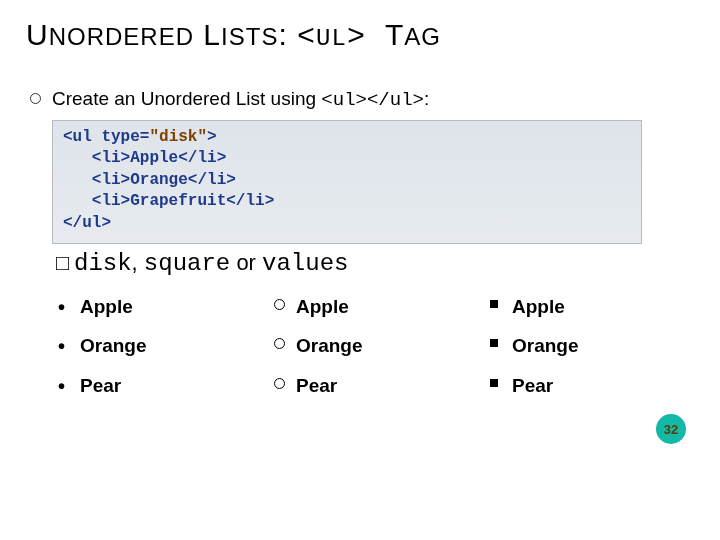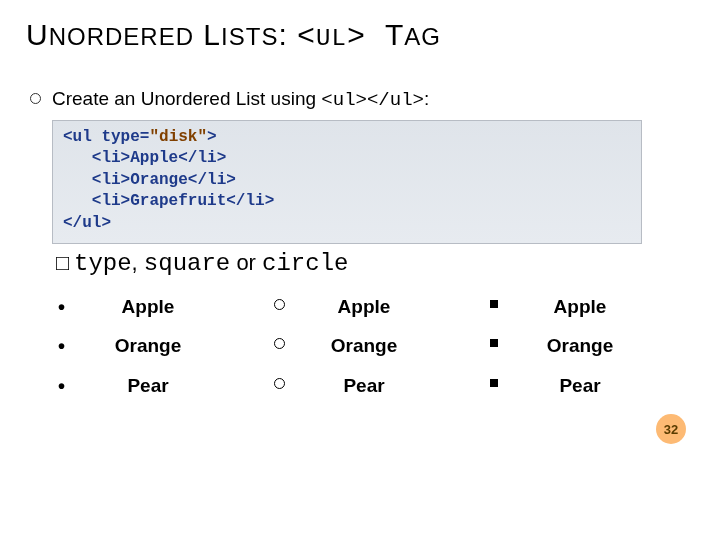--- a/index.html
+++ b/index.html
@@ -45,35 +45,34 @@
     font-size: 24px;
     margin: 6px 0 10px 30px;
     font-family: Consolas, "Courier New", monospace;
   }
   .types .lead, .types .comma, .types .or { font-family: Arial, Helvetica, sans-serif; font-size: 22px; }
   .types .lead { display: inline-block; width: 18px; vertical-align: middle; }
   .examples {
     display: flex;
     gap: 56px;
     margin: 8px 0 0 30px;
-    text-align: center;
   }
   .col { min-width: 160px; }
   .col ul { list-style: none; }
   .col li { font-size: 19px; font-weight: bold; line-height: 2.1; padding-left: 24px; position: relative; }
   .disc li::before { content: "•"; position: absolute; left: 2px; font-size: 20px; top: -1px;}
   .circle li::before { content: ""; position: absolute; left: 2px; top: 12px; width: 9px; height: 9px; border: 1.5px solid #000; border-radius: 50%; }
   .square li::before { content: ""; position: absolute; left: 2px; top: 13px; width: 8px; height: 8px; background: #000; }
   .pagenum {
     position: absolute;
     right: 18px;
     bottom: 96px;
     width: 30px; height: 30px;
     border-radius: 50%;
-    background: #fdba74;
+    background: #14b8a6;
     color: #5a3c00;
     font-size: 13px;
     font-weight: bold;
     display: flex; align-items: center; justify-content: center;
   }
 </style>
 </head>
 <body>
 
 <div class="slide">
@@ -90,21 +89,21 @@
   </ul>
 
   <div class="codeblock"><span>&lt;ul type=</span><span class="txt">"disk"</span><span>&gt;</span>
 <span>   &lt;li&gt;Apple&lt;/li&gt;</span>
 <span>   &lt;li&gt;Orange&lt;/li&gt;</span>
 <span>   &lt;li&gt;Grapefruit&lt;/li&gt;</span>
 <span>&lt;/ul&gt;</span></div>
 
 
   <div class="types">
-    <span class="lead">□</span><span>type</span><span class="comma">, </span><span>square</span><span class="or"> or </span><span>circle</span>
+    <span class="lead">□</span><span>disk</span><span class="comma">, </span><span>square</span><span class="or"> or </span><span>values</span>
   </div>
 
   <div class="examples">
     <div class="col disc">
       <ul>
         <li>Apple</li>
         <li>Orange</li>
         <li>Pear</li>
       </ul>
     </div>

